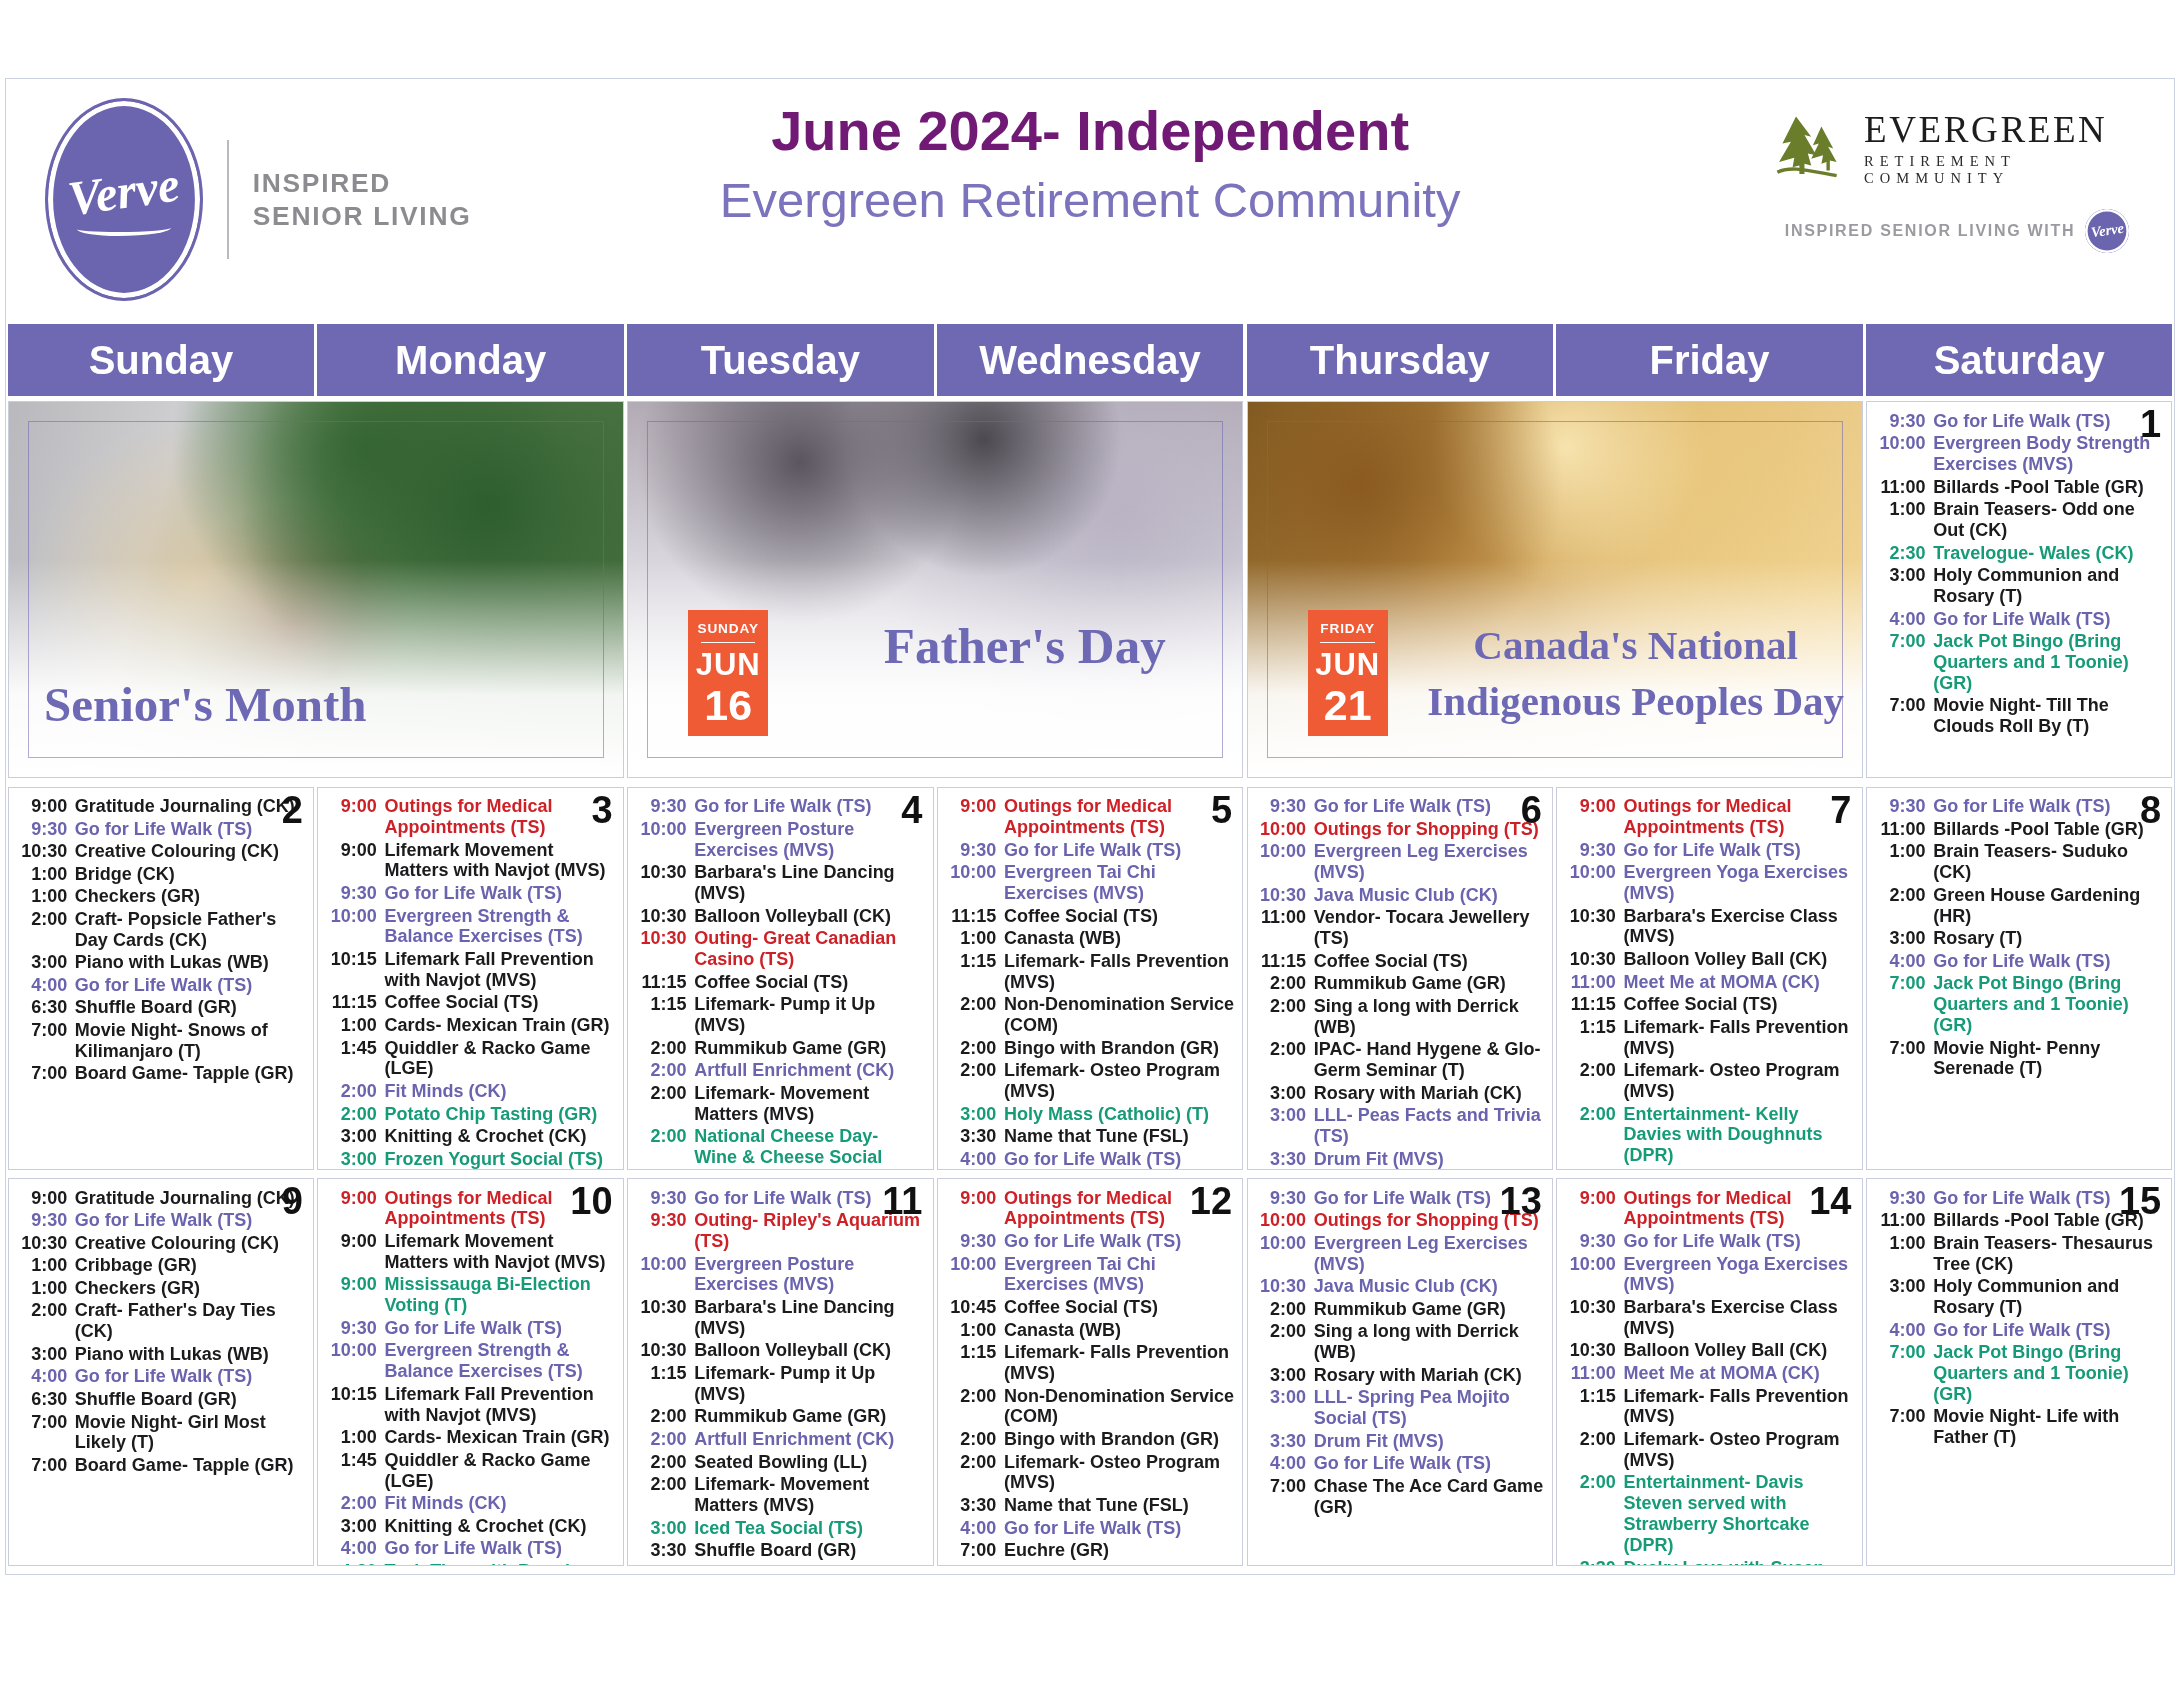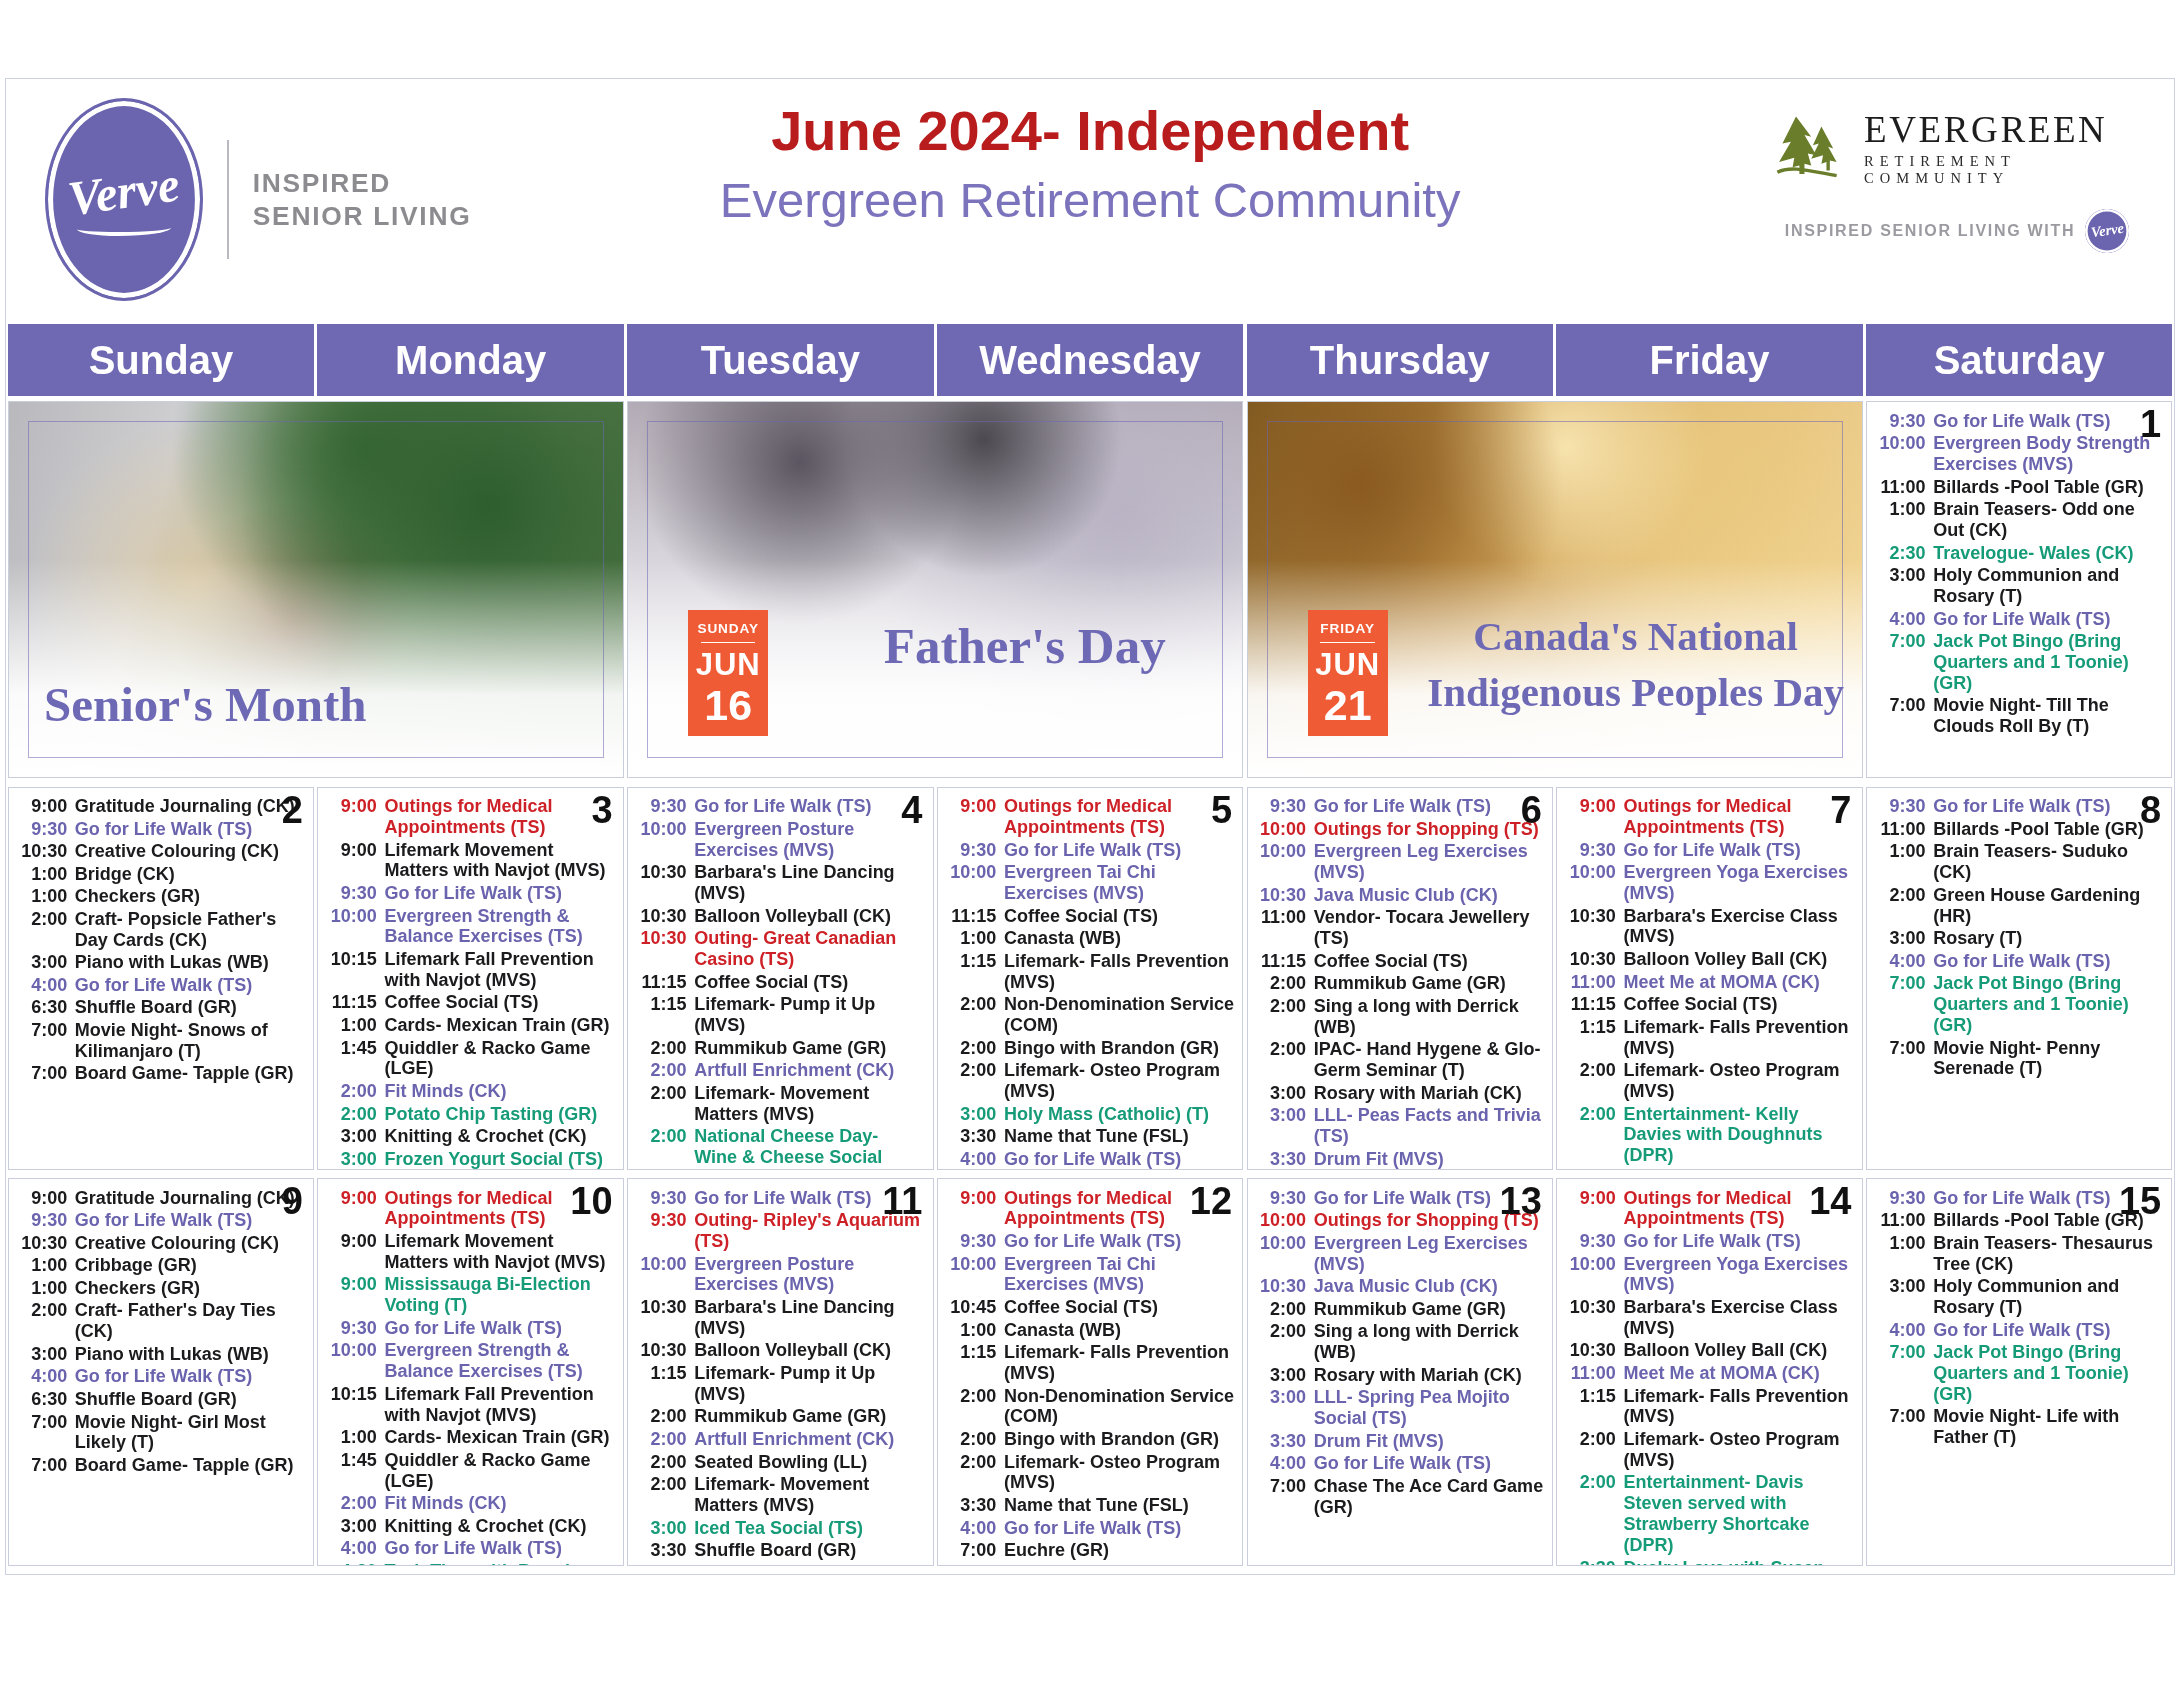--- a/index.html
+++ b/index.html
@@ -16,21 +16,21 @@
   .verve-ellipse { width:158px; height:203px; border-radius:50%; background:#6b64ae;
                    border:3.4px solid #6b64ae; box-shadow:inset 0 0 0 5.1px #ffffff;
                    display:flex; flex-direction:column; align-items:center; justify-content:center; }
   .verve-script { font-family:"Liberation Serif", serif; font-style:italic; font-weight:bold;
                   color:#ffffff; font-size:49px; transform:rotate(-8deg); }
   .verve-swoosh { width:94px; height:15.3px; border-bottom:4.3px solid #ffffff; border-radius:0 0 70% 55%; margin-top:1.7px;}
   .verve-divider { width:1.7px; height:119px; background:#b9b9bf; margin:0 24px; }
   .verve-tagline { color:#8b8b90; font-size:26.4px; letter-spacing:1.7px; line-height:1.25; font-weight:bold; }
 
   .titles { position:absolute; left:50%; transform:translateX(-50%); top:19px; text-align:center; white-space:nowrap; }
-  .title-1 { color:#b91c1c; font-size:56px; font-weight:bold; letter-spacing:0px; }
+  .title-1 { color:#701a75; font-size:56px; font-weight:bold; letter-spacing:0px; }
   .title-2 { color:#7b74bd; font-size:49px; font-weight:normal; margin-top:8.5px; }
 
   .evergreen-block { position:absolute; right:34px; top:29px; width:366px; }
   .eg-row { display:flex; align-items:flex-start; }
   .eg-trees { flex:0 0 66px; margin-top:3.4px; }
   .eg-text { margin-left:24px; }
   .eg-name { font-family:"Liberation Serif", serif; color:#1d1d1d; font-size:37px; letter-spacing:2.6px; }
   .eg-sub  { font-family:"Liberation Serif", serif; color:#2a2a2a; font-size:14.5px; letter-spacing:6px; margin-top:1.7px; }
   .eg-tagline-row { display:flex; align-items:center; justify-content:center; margin-top:22px; }
   .eg-tagline { color:#9a9aa0; font-size:16px; letter-spacing:1.7px; font-weight:bold; }
@@ -79,21 +79,21 @@
       radial-gradient(circle at 75% 18%, #e9c87e 0%, rgba(233,200,126,0) 40%),
       radial-gradient(circle at 92% 55%, #f3d694 0%, rgba(243,214,148,0) 45%),
       linear-gradient(120deg, #7c5a22 0%, #c89a4e 35%, #e7c585 70%, #f0dcae 100%); }
   .fade { position:absolute; left:0; right:0; bottom:0; height:58%;
           background:linear-gradient(to bottom, rgba(255,255,255,0) 0%, rgba(255,255,255,.93) 62%, #ffffff 100%); }
   .inner-line { position:absolute; inset:19px; border:0.9px solid rgba(108,102,178,.55); pointer-events:none; }
 
   .caption { position:absolute; font-family:"Liberation Serif", serif; color:#6e69b5; text-align:center;font-weight:bold; }
   .caption-seniors { left:0; right:221px; bottom:44px; font-size:49px; }
   .caption-fathers { left:179px; right:0; bottom:102px; font-size:51px; }
-  .caption-indigenous { left:162px; right:0; bottom:57px; font-size:41px; line-height:1.35; }
+  .caption-indigenous { left:162px; right:0; bottom:48px; font-size:41px; line-height:1.35; }
 
   .date-badge { position:absolute; left:60px; bottom:41px; width:80px; height:126px;
                 background:#ef5b35; color:#ffffff; text-align:center; }
   .badge-day { font-size:13.6px; font-weight:bold; letter-spacing:0.9px; margin-top:11px; }
   .badge-rule { width:68%; border-top:1.7px solid #ffffff; margin:6px auto 4.3px auto; }
   .badge-month { font-size:31px; font-weight:bold; letter-spacing:0.9px; }
   .badge-date { font-size:43px; font-weight:bold; line-height:1.04; }
 </style>
 </head>
 <body>

